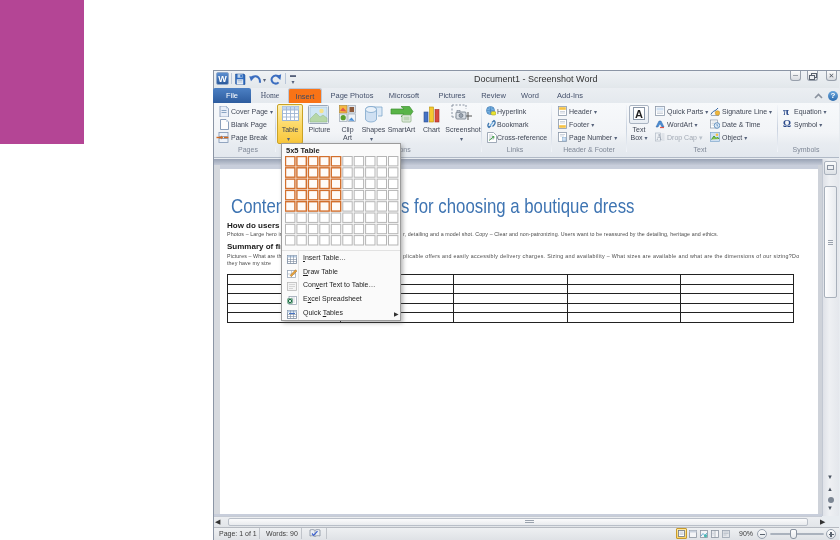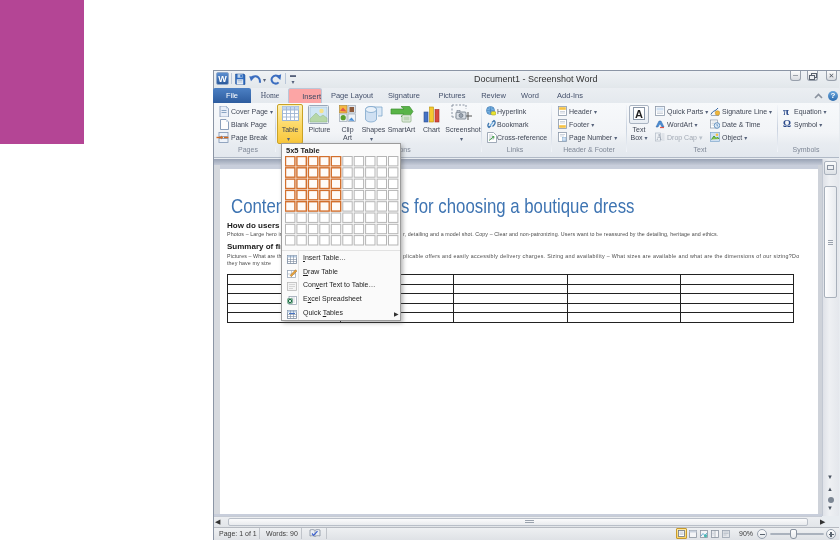--- a/index.html
+++ b/index.html
@@ -53,23 +53,23 @@
 <svg class="abs" style="left:269px;top:73px;" width="13" height="12" viewBox="0 0 13 12">
     <path d="M10.2 4.2 C8.5 1.8 4.8 1.8 3.2 4.4 C1.8 6.6 2.8 9.6 5.4 10.4 C7 10.9 8.6 10.4 9.6 9.3" fill="none" stroke="#3c6ec0" stroke-width="2"></path>
     <path d="M12.2 1.2 L11.4 7 L7.2 3.2 Z" fill="#3c6ec0"></path>
   </svg>
 <div class="abs" style="left:285px;top:73px;width:1px;height:11px;background:#b9c6d8;"></div>
 <div class="abs" style="left:289px;top:72px;font-size:6px;color:#55617a;text-align:center;width:8px;">▬<br>▾</div>
 
 <div class="abs" style="left:214px;top:88px;width:625px;height:15px;background:linear-gradient(#ebeef2,#e4e9ee);"></div>
 <div class="abs tab" style="left:213px;top:88px;width:38px;background:linear-gradient(#4c80c4,#2d5c9e);color:#fff;border-radius:2px 2px 0 0;">File</div>
 <div class="abs tab" style="left:255px;top:88px;width:30px;font-family:Liberation Serif, serif;">Home</div>
-<div class="abs tab" style="left:288px;top:88px;width:34px;background:#fca5a5;border:1px solid #bac7d8;border-bottom:none;border-radius:2.5px 2.5px 0 0;color:#3d4a63;text-align:right;">Insert</div>
-<div class="abs tab" style="left:326px;top:88px;width:52px;">Page Layout</div>
-<div class="abs tab" style="left:381px;top:88px;width:46px;">Signature</div>
+<div class="abs tab" style="left:288px;top:88px;width:34px;background:#f97316;border:1px solid #bac7d8;border-bottom:none;border-radius:2.5px 2.5px 0 0;color:#3d4a63;">Insert</div>
+<div class="abs tab" style="left:326px;top:88px;width:52px;">Page Photos</div>
+<div class="abs tab" style="left:381px;top:88px;width:46px;">Microsoft</div>
 <div class="abs tab" style="left:433px;top:88px;width:38px;">Pictures</div>
 <div class="abs tab" style="left:476px;top:88px;width:35px;text-align:center;">Review</div>
 <div class="abs tab" style="left:515px;top:88px;width:30px;">Word</div>
 <div class="abs tab" style="left:550px;top:88px;width:40px;">Add-Ins</div>
 <svg class="abs" style="left:814px;top:93px;" width="9" height="6" viewBox="0 0 9 6">
     <path d="M1 5 L4.5 1.5 L8 5" fill="none" stroke="#8a929e" stroke-width="1.6"></path>
   </svg>
 <div class="abs" style="left:828px;top:91px;width:10px;height:10px;border-radius:50%;background:linear-gradient(#6aa6dc,#2e6daf);color:#fff;font-size:8px;font-weight:bold;text-align:center;line-height:10px;">?</div>
 
 <div class="abs" style="left:214px;top:103px;width:625px;height:55px;background:linear-gradient(#f7f9fb 0%,#f2f4f7 55%,#e8ecf1 75%,#e3e8ee 100%);border-bottom:1px solid #b0b9c6;"></div>

